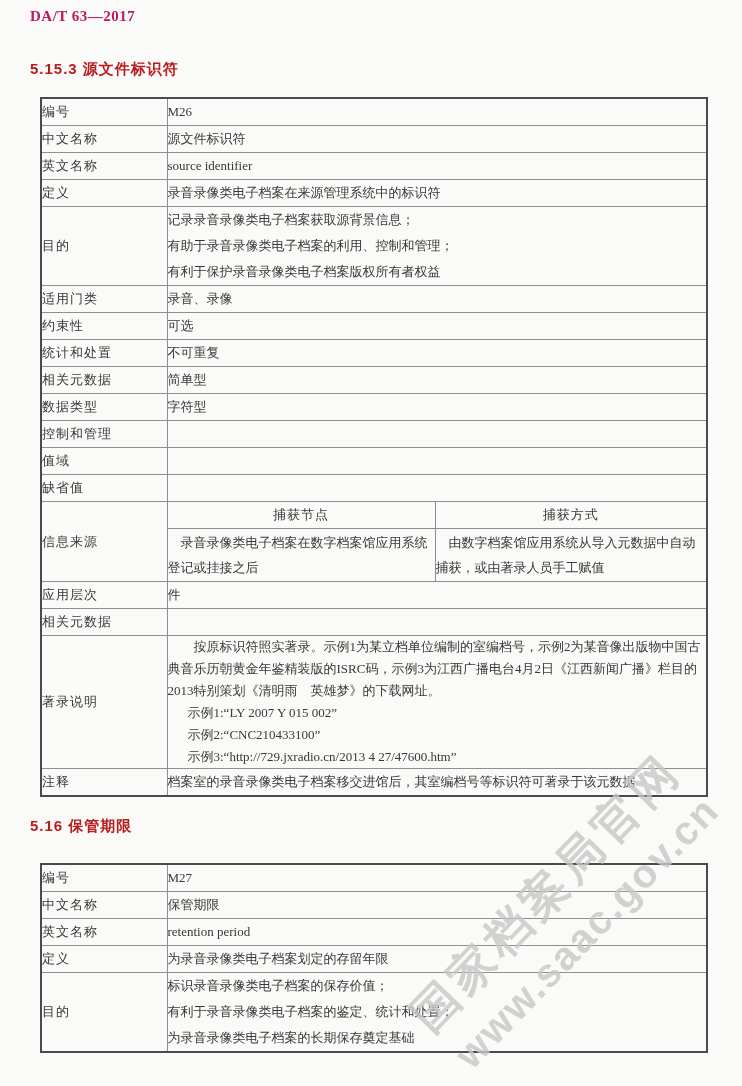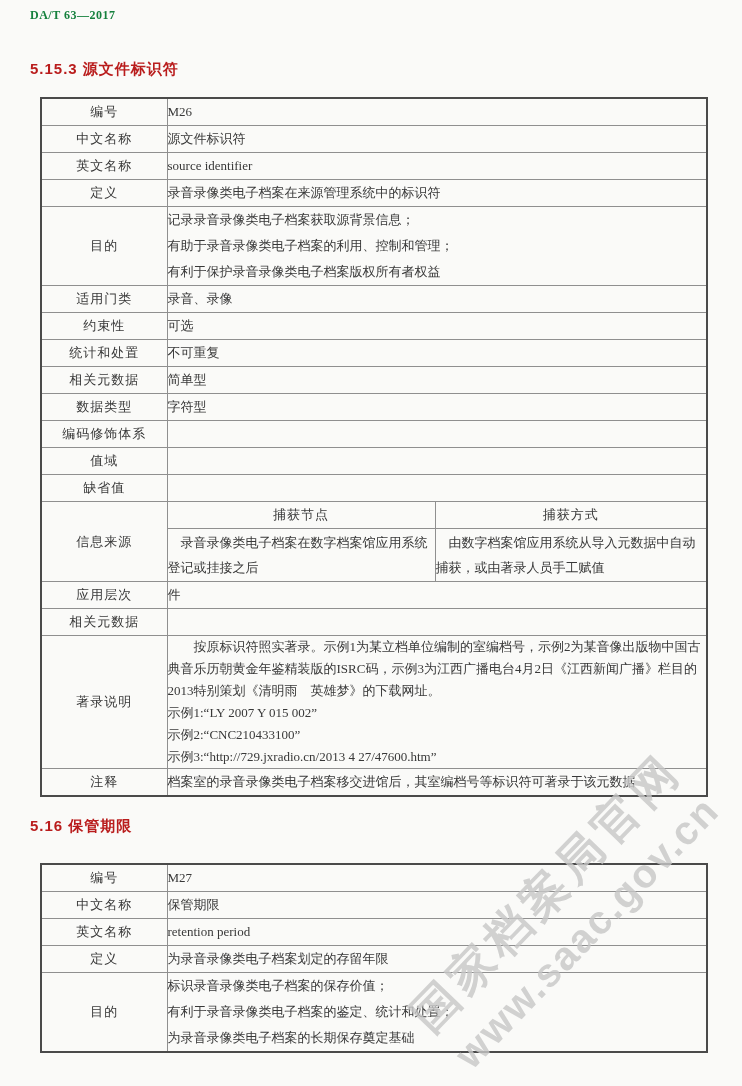--- a/index.html
+++ b/index.html
@@ -6,21 +6,21 @@
   body{
     width:742px;height:1086px;
     background:#fafaf8;
     position:relative;
     overflow:hidden;
     font-family:"Liberation Serif","DejaVu Serif",serif;
     color:#333;
   }
   .doc-header{
     position:absolute;left:30px;top:8px;
-    font-size:12px;font-weight:600;letter-spacing:.5px;color:#15803d;
+    font-size:15px;font-weight:600;letter-spacing:.5px;color:#be185d;
   }
   .section-heading{
     position:absolute;left:30px;
     font-family:"Liberation Sans","DejaVu Sans",sans-serif;
     font-size:15px;font-weight:700;color:#b91c1c;letter-spacing:1px;
   }
   #heading-1{top:60px;}
   #heading-2{top:817px;}
   table.meta{
     position:absolute;left:40px;
@@ -32,21 +32,20 @@
   #table-1{top:97px;}
   #table-2{top:863px;}
   table.meta td{
     border:1px solid #8f8f8f;
     vertical-align:middle;
     padding:0;
     color:#383838;
   }
   table.meta{border:2px solid #4a4a4a;}
   td.lbl{
-    text-align:center;
     width:126px;
     border-right:2px solid #474747;
     letter-spacing:1px;
     color:#333;
   }
   td.val{
     padding:2px 10px 2px 22px;
     text-align:left;
   }
   tr.h1 td{height:26px;}
@@ -57,21 +56,21 @@
     line-height:25px;
     padding:3px 12px;
     text-indent:1em;
     height:52px;
   }
   td.entry{
     padding:6px 10px 6px 14px;
     line-height:22px;
   }
   .indent{text-indent:2em;}
-  .examples{white-space:pre-line;}
+  .examples{white-space:pre-line;margin-left:20px;}
   .page-number{
     position:absolute;left:44px;top:1057px;
     font-size:13px;color:#5a5a5a;letter-spacing:1px;margin-top:38px;
   }
   .watermark{
     position:absolute;left:330px;top:855px;width:470px;
     transform:rotate(-46deg);
     transform-origin:center center;
     text-align:center;
     color:#c7c7c7;
@@ -135,21 +134,21 @@
   </tr>
   <tr class="h1">
     <td class="lbl">相关元数据</td>
     <td class="val" colspan="2">简单型</td>
   </tr>
   <tr class="h1">
     <td class="lbl">数据类型</td>
     <td class="val" colspan="2">字符型</td>
   </tr>
   <tr class="h1">
-    <td class="lbl">编码修饰体系</td>
+    <td class="lbl">控制和管理</td>
     <td class="val" colspan="2"></td>
   </tr>
   <tr class="h1">
     <td class="lbl">值域</td>
     <td class="val" colspan="2"></td>
   </tr>
   <tr class="h1">
     <td class="lbl">缺省值</td>
     <td class="val" colspan="2"></td>
   </tr>

